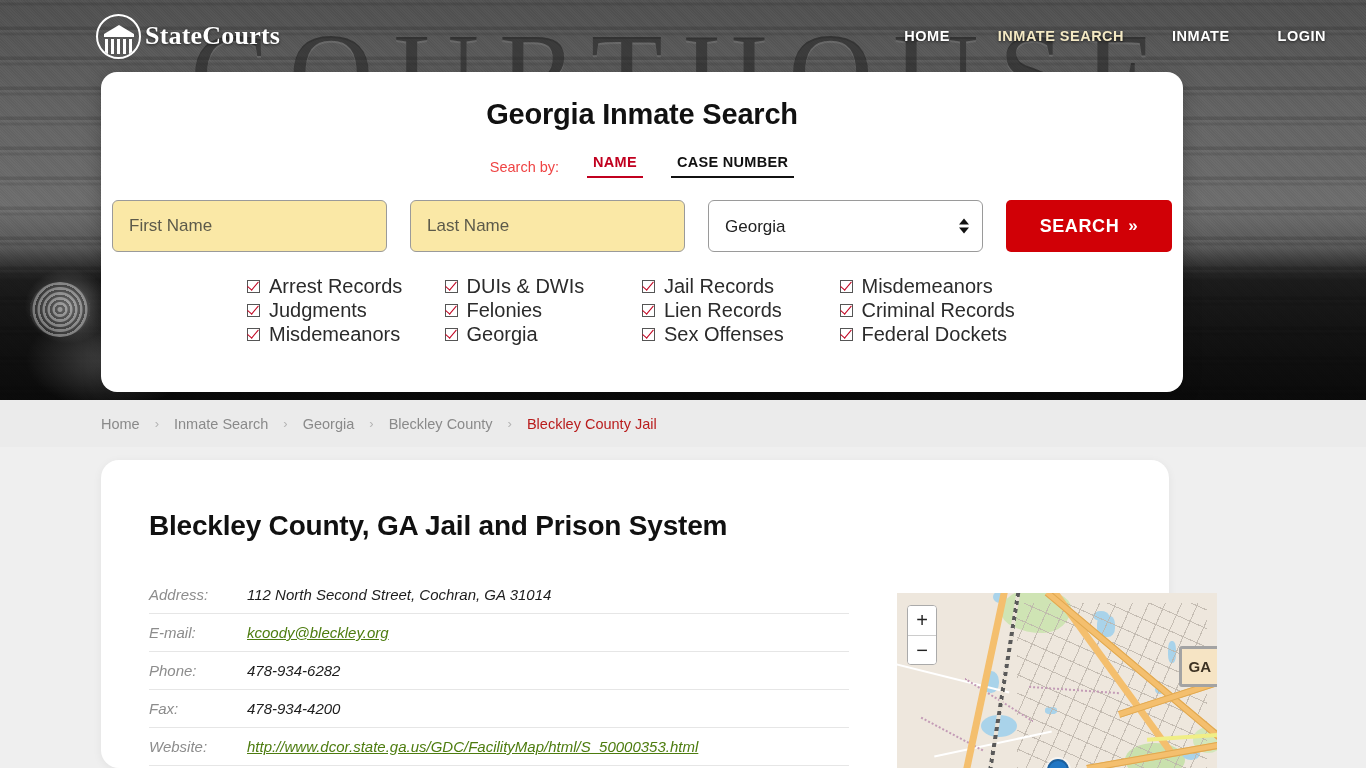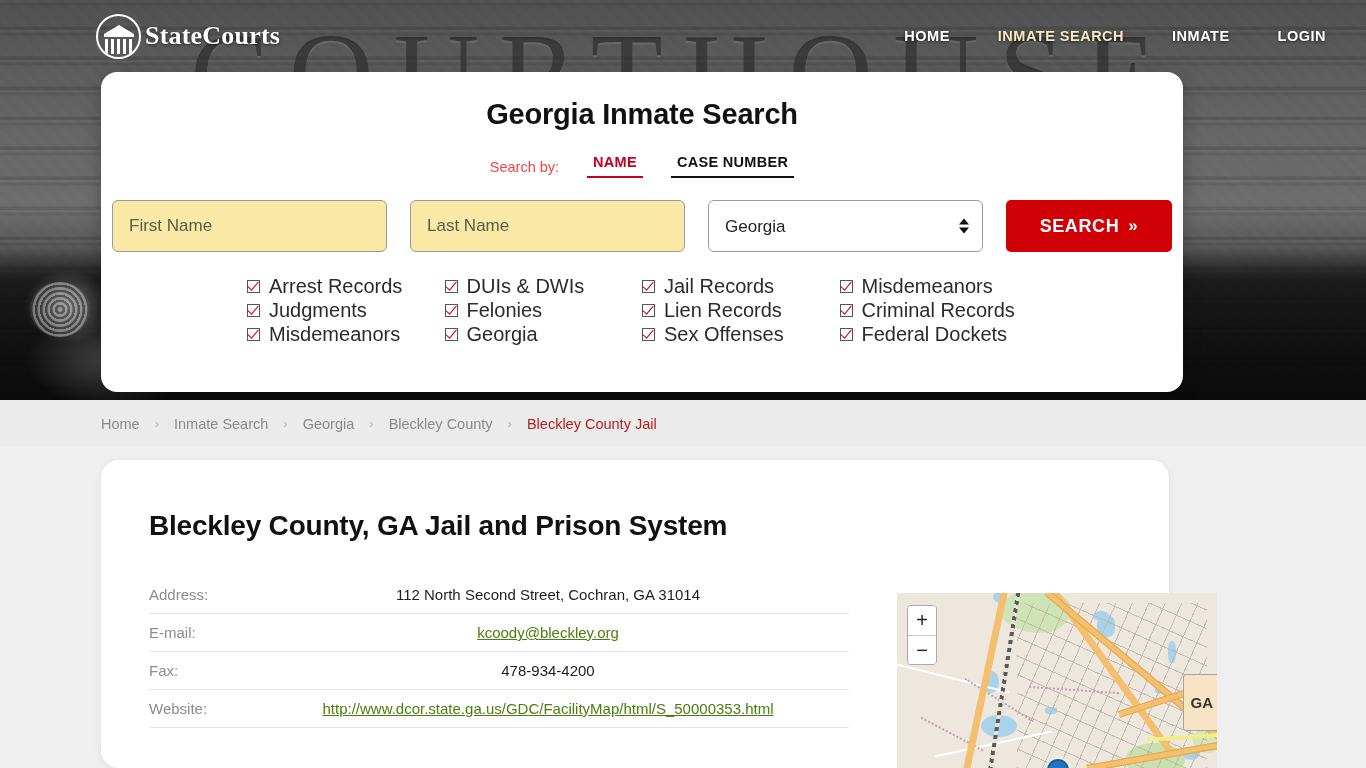--- a/index.html
+++ b/index.html
@@ -279,29 +279,29 @@
   }
   .page-title {
     margin: 0;
     padding: 50px 0 0 48px;
     font-size: 28px;
     font-weight: 700;
     color: #111;
     letter-spacing: -.2px;
   }
   .body-row { display: flex; padding: 0 48px; margin-top: 34px; }
-  .info-table { width: 700px; border-collapse: collapse; }
+  .info-table { width: 700px; border-collapse: collapse; font-style: italic; }
   .info-table td {
     padding: 10px 0;
     border-bottom: 1px solid #e6e6e6;
     font-size: 15px;
     vertical-align: top;
   }
   .info-table td.k { width: 98px; color: #8c8c8c; }
-  .info-table td.v { color: #1d1d1d; text-align: center; }
+  .info-table td.v { color: #1d1d1d; }
   .info-table td.v a { color: #4d7c0f; text-decoration: underline; }
 
   
   .map {
     position: absolute;
     left: 897px; top: 593px;
     width: 320px; height: 175px;
     overflow: hidden;
     background: #eee7dd;
   }
@@ -329,26 +329,25 @@
   }
   .m-hwy-yellow { position:absolute; background:#f0ee86; height:4px; }
   .m-minor { position:absolute; background:#ffffff; }
   .m-dashed {
     position:absolute;
     border-top: 2px dotted #c39bb6;
   }
   .shield {
     position: absolute; right: -4px; top: 53px;
     background: #f6e4c4;
-    border: 1px solid #a3a3a3;
+    border: 3px solid #a3a3a3;
     border-radius: 3px;
     font-size: 15px; font-weight: 700; color: #3c3123;
-    padding: 19px 7px;
+    padding: 9px 7px;
     font-family: "Liberation Sans", sans-serif;
-    margin-top: 28px;
   }
   .marker {
     position: absolute; left: 150px; top: 166px;
     width: 22px; height: 22px; border-radius: 50%;
     background: #2076c4;
     border: 2px solid #1a5f9e;
     box-shadow: 0 0 0 2px rgba(255,255,255,.55);
   }
   .zoomctl {
     position: absolute; left: 10px; top: 12px;
@@ -493,20 +492,24 @@
       <tbody>
         <tr>
           <td class="k">Address:</td>
           <td class="v">112 North Second Street, Cochran, GA 31014</td>
         </tr>
         <tr>
           <td class="k">E-mail:</td>
           <td class="v"><a href="#">kcoody@bleckley.org</a></td>
         </tr>
         <tr>
+          <td class="k">Phone:</td>
+          <td class="v">478-934-6282</td>
+        </tr>
+        <tr>
           <td class="k">Fax:</td>
           <td class="v">478-934-4200</td>
         </tr>
         <tr>
           <td class="k">Website:</td>
           <td class="v"><a href="#">http://www.dcor.state.ga.us/GDC/FacilityMap/html/S_50000353.html</a></td>
         </tr>
       </tbody>
     </table>
   </div>

